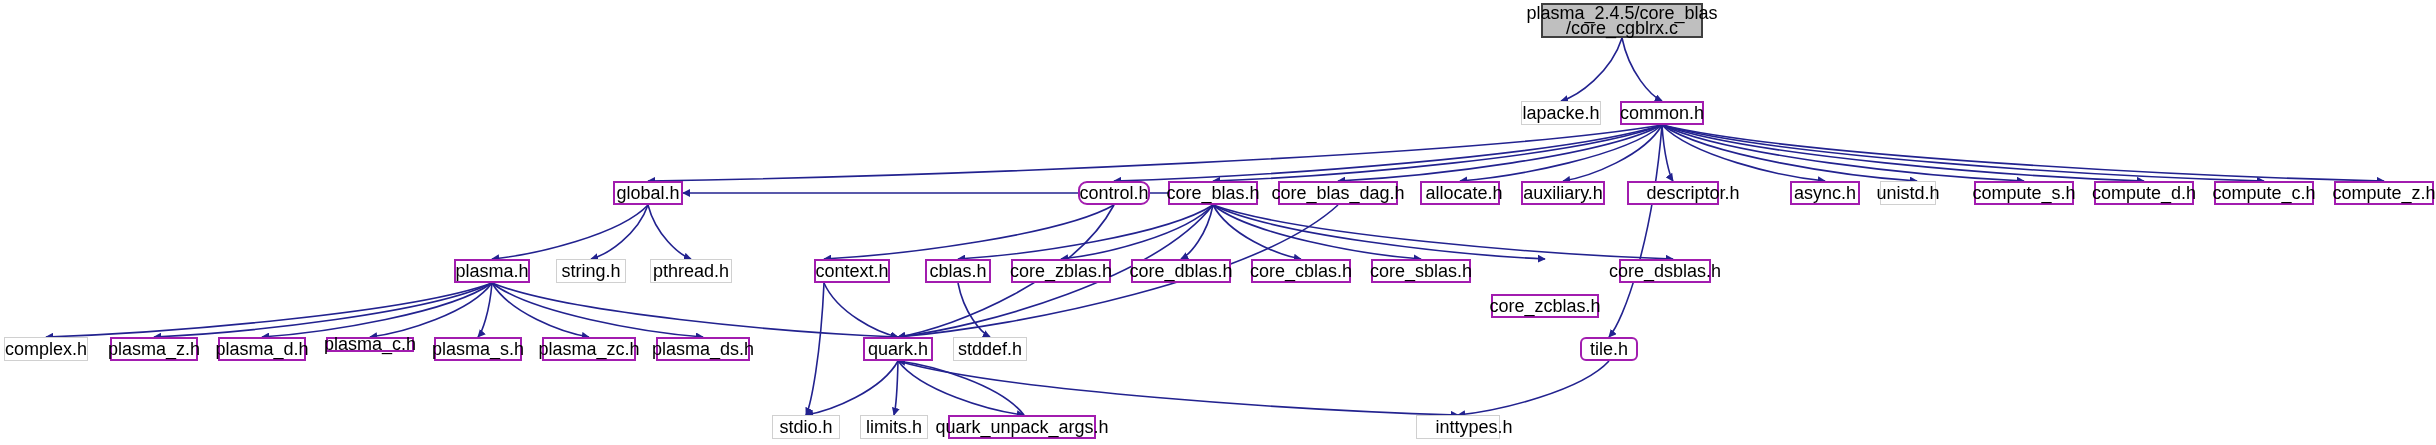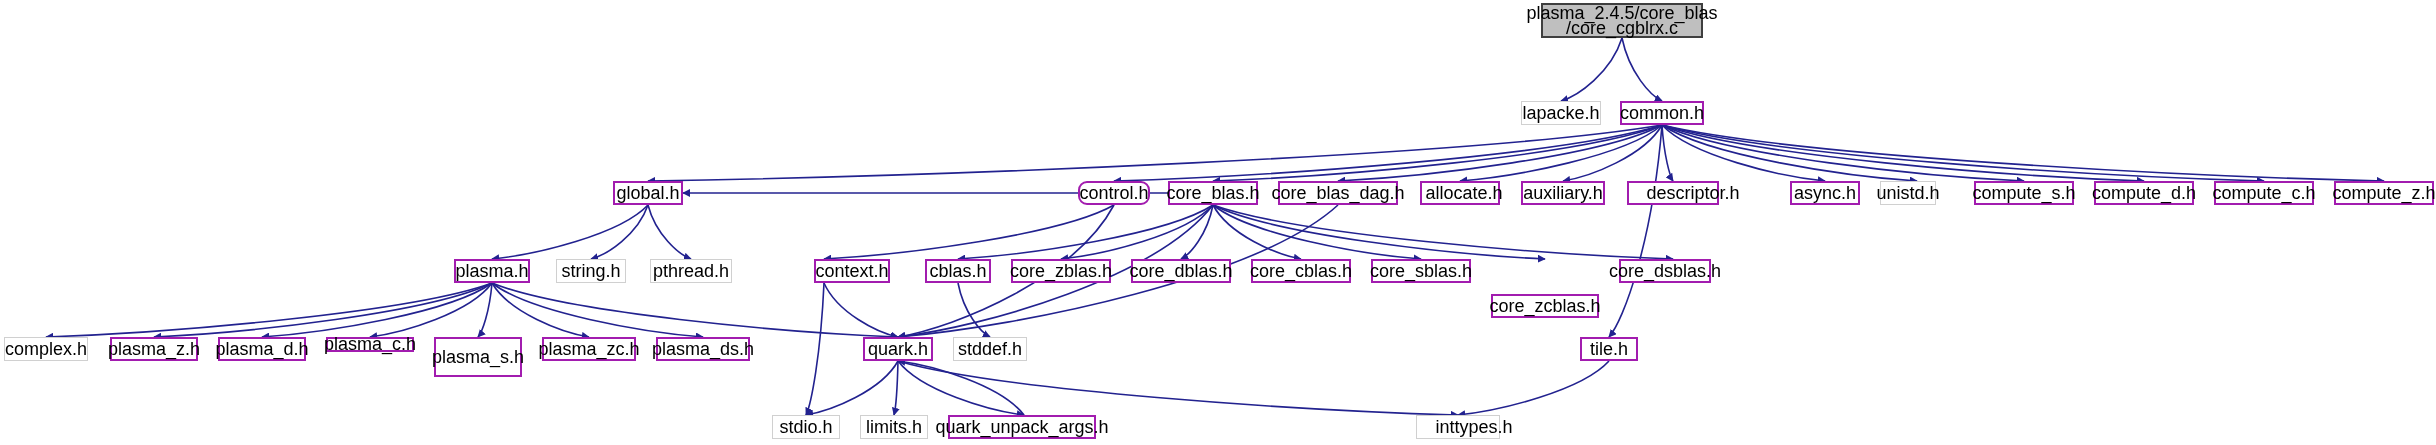--- a/index.html
+++ b/index.html
@@ -127,24 +127,24 @@
       <div class="node bold" style="left: 1011px; top: 259px; width: 100px; height: 24px;">core_zblas.h</div>
       <div class="node bold" style="left: 1131px; top: 259px; width: 100px; height: 24px;">core_dblas.h</div>
       <div class="node bold" style="left: 1251px; top: 259px; width: 100px; height: 24px;">core_cblas.h</div>
       <div class="node bold" style="left: 1371px; top: 259px; width: 100px; height: 24px;">core_sblas.h</div>
       <div class="node bold" style="left: 1491px; top: 259px; width: 108px; height: 24px; margin-top: 35px;">core_zcblas.h</div>
       <div class="node bold" style="left: 1619px; top: 259px; width: 92px; height: 24px;">core_dsblas.h</div>
       <div class="node light" style="left: 4px; top: 337px; width: 84px; height: 24px;">complex.h</div>
       <div class="node bold" style="left: 110px; top: 337px; width: 88px; height: 24px;">plasma_z.h</div>
       <div class="node bold" style="left: 218px; top: 337px; width: 88px; height: 24px;">plasma_d.h</div>
       <div class="node bold" style="left: 326px; top: 337px; width: 88px; height: 15px;">plasma_c.h</div>
-      <div class="node bold" style="left: 434px; top: 337px; width: 88px; height: 40px;">plasma_s.h</div>
+      <div class="node bold" style="left: 434px; top: 337px; width: 88px; height: 24px;">plasma_s.h</div>
       <div class="node bold" style="left: 542px; top: 337px; width: 94px; height: 24px;">plasma_zc.h</div>
       <div class="node bold" style="left: 656px; top: 337px; width: 94px; height: 24px;">plasma_ds.h</div>
       <div class="node bold" style="left: 863px; top: 337px; width: 70px; height: 24px;">quark.h</div>
       <div class="node light" style="left: 953px; top: 337px; width: 74px; height: 24px;">stddef.h</div>
-      <div class="node bold" style="left: 1580px; top: 337px; width: 58px; height: 24px;">tile.h</div>
+      <div class="node bold" style="left: 1580px; top: 337px; width: 58px; height: 24px; border-radius: 6px;">tile.h</div>
       <div class="node light" style="left: 772px; top: 415px; width: 68px; height: 24px;">stdio.h</div>
       <div class="node light" style="left: 860px; top: 415px; width: 68px; height: 24px;">limits.h</div>
       <div class="node bold" style="left: 948px; top: 415px; width: 148px; height: 24px;">quark_unpack_args.h</div>
       <div class="node light" style="left: 1416px; top: 415px; width: 84px; height: 24px; padding-left: 32px;">inttypes.h</div>
     </div>
 </div>
 
 </body></html>

